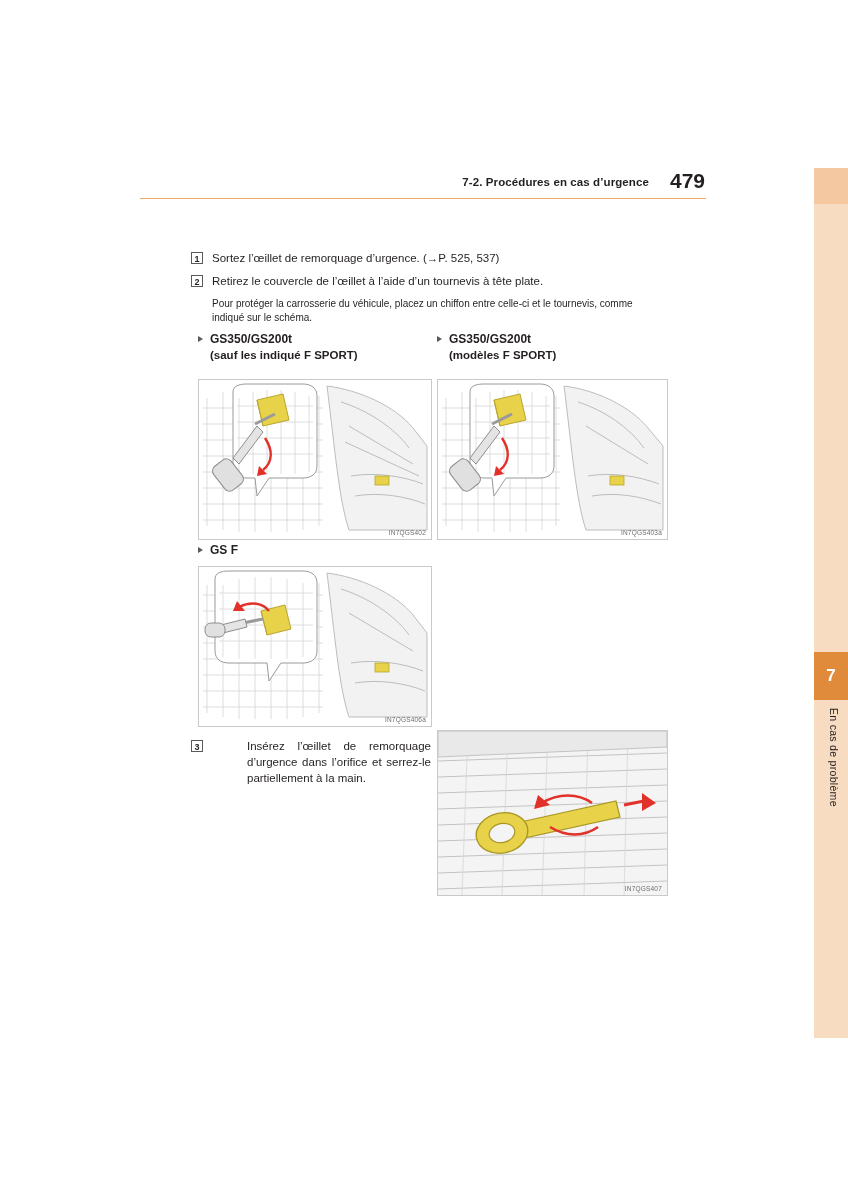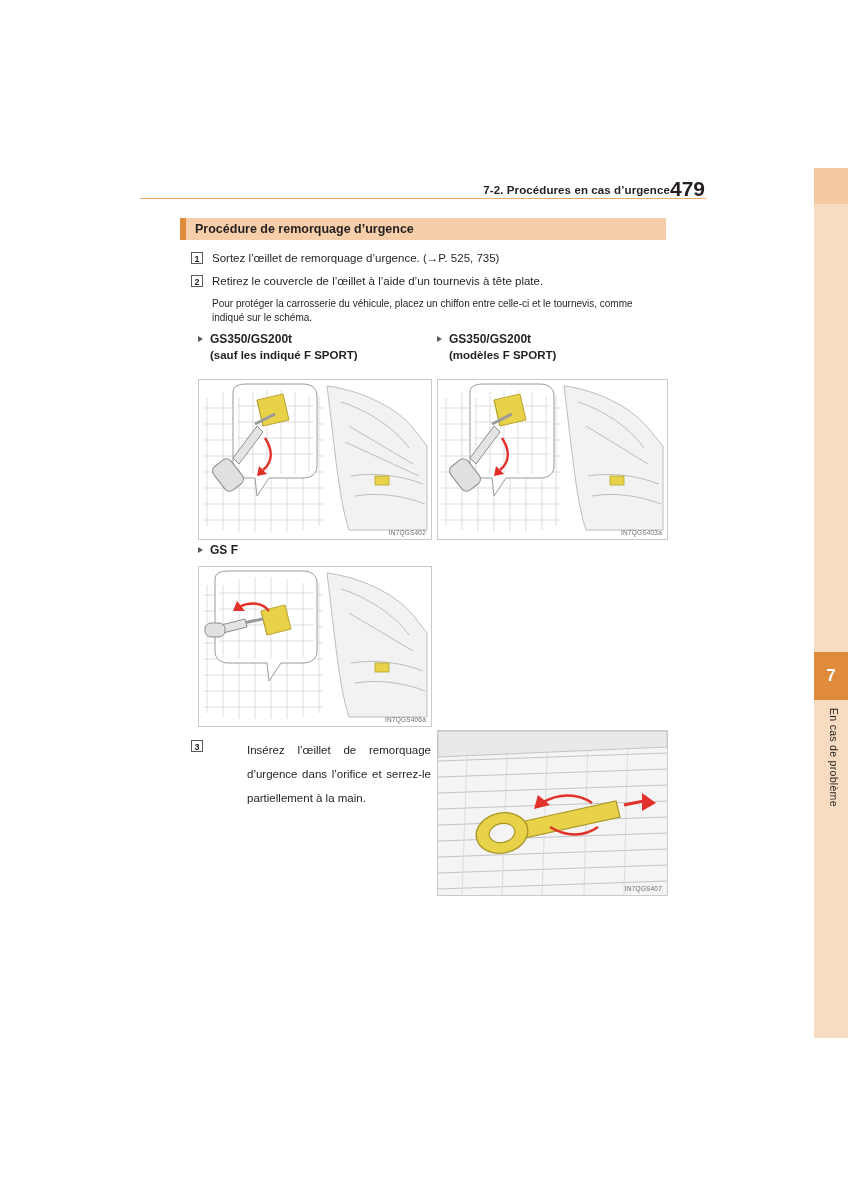--- a/index.html
+++ b/index.html
@@ -18,26 +18,26 @@
 
   .page {
     position: absolute;
     inset: 0;
   }
 
   
   .header {
     position: absolute;
     left: 140px;
-    top: 178px;
+    top: 170px;
     width: 565px;
     display: flex;
     align-items: flex-end;
     justify-content: flex-end;
-    gap: 0;
+    gap: 21px;
   }
   .header-title {
     font-size: 11.5px;
     font-weight: bold;
     letter-spacing: .1px;
     color: #231f20;
     padding-bottom: 3px;
   }
   .header-pagenum {
     font-size: 21px;
@@ -143,21 +143,21 @@
     font-size: 11.5px;
     line-height: 16px;
     color: #231f20;
   }
 
   #step1 { left: 191px; top: 250px; width: 470px; }
   #step2 { left: 191px; top: 273px; width: 470px; }
   #step3 { left: 191px; top: 738px; width: 240px; }
   #step3 .step-text {
     text-align: justify;
-    line-height: 24px;
+    line-height: 16px;
     margin-left: 44px;
   }
 
   .note {
     position: absolute;
     left: 212px;
     top: 297px;
     width: 452px;
     font-size: 10px;
     line-height: 13.5px;
@@ -222,28 +222,24 @@
   <div class="edge-strip"></div>
   <div class="edge-chapter">7</div>
   <div class="edge-label">En cas de problème</div>
 
   <div class="header">
     <div class="header-title">7-2. Procédures en cas d’urgence</div>
     <div class="header-pagenum">479</div>
   </div>
   <div class="header-rule"></div>
 
-  <div class="section-banner">
-    <div class="bar"></div>
-    <div class="txt">Procédure de remorquage d’urgence</div>
-  </div>
 
   <div class="step" id="step1">
     <div class="step-num">1</div>
-    <div class="step-text">Sortez l’œillet de remorquage d’urgence. (→P. 525, 735)</div>
+    <div class="step-text">Sortez l’œillet de remorquage d’urgence. (→P. 525, 537)</div>
   </div>
 
   <div class="step" id="step2">
     <div class="step-num">2</div>
     <div class="step-text">Retirez le couvercle de l’œillet à l’aide d’un tournevis à tête plate.</div>
   </div>
 
   <div class="note">Pour protéger la carrosserie du véhicule, placez un chiffon entre celle-ci et le tournevis, comme indiqué sur le schéma.</div>
 
   <div class="variant" id="variant-a">

